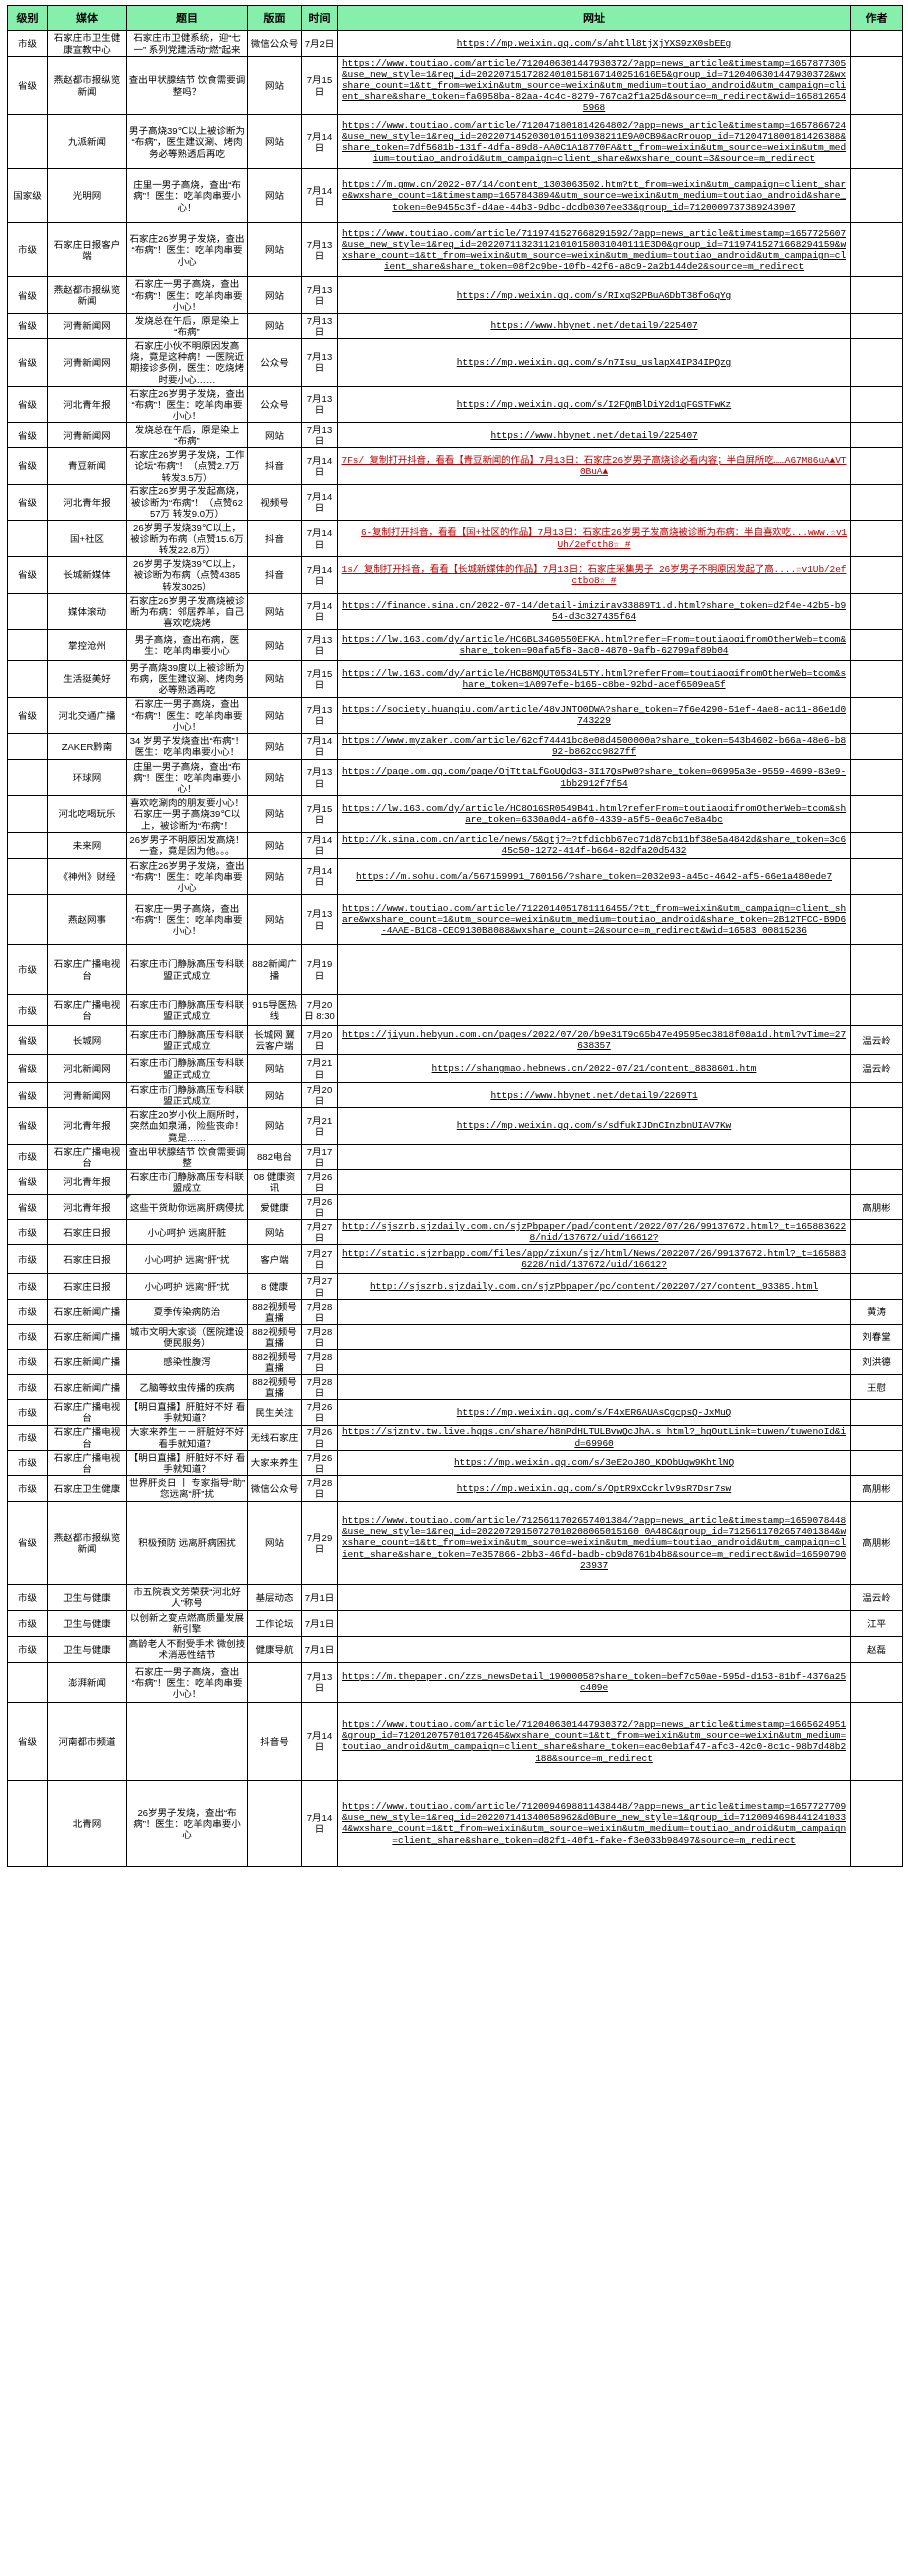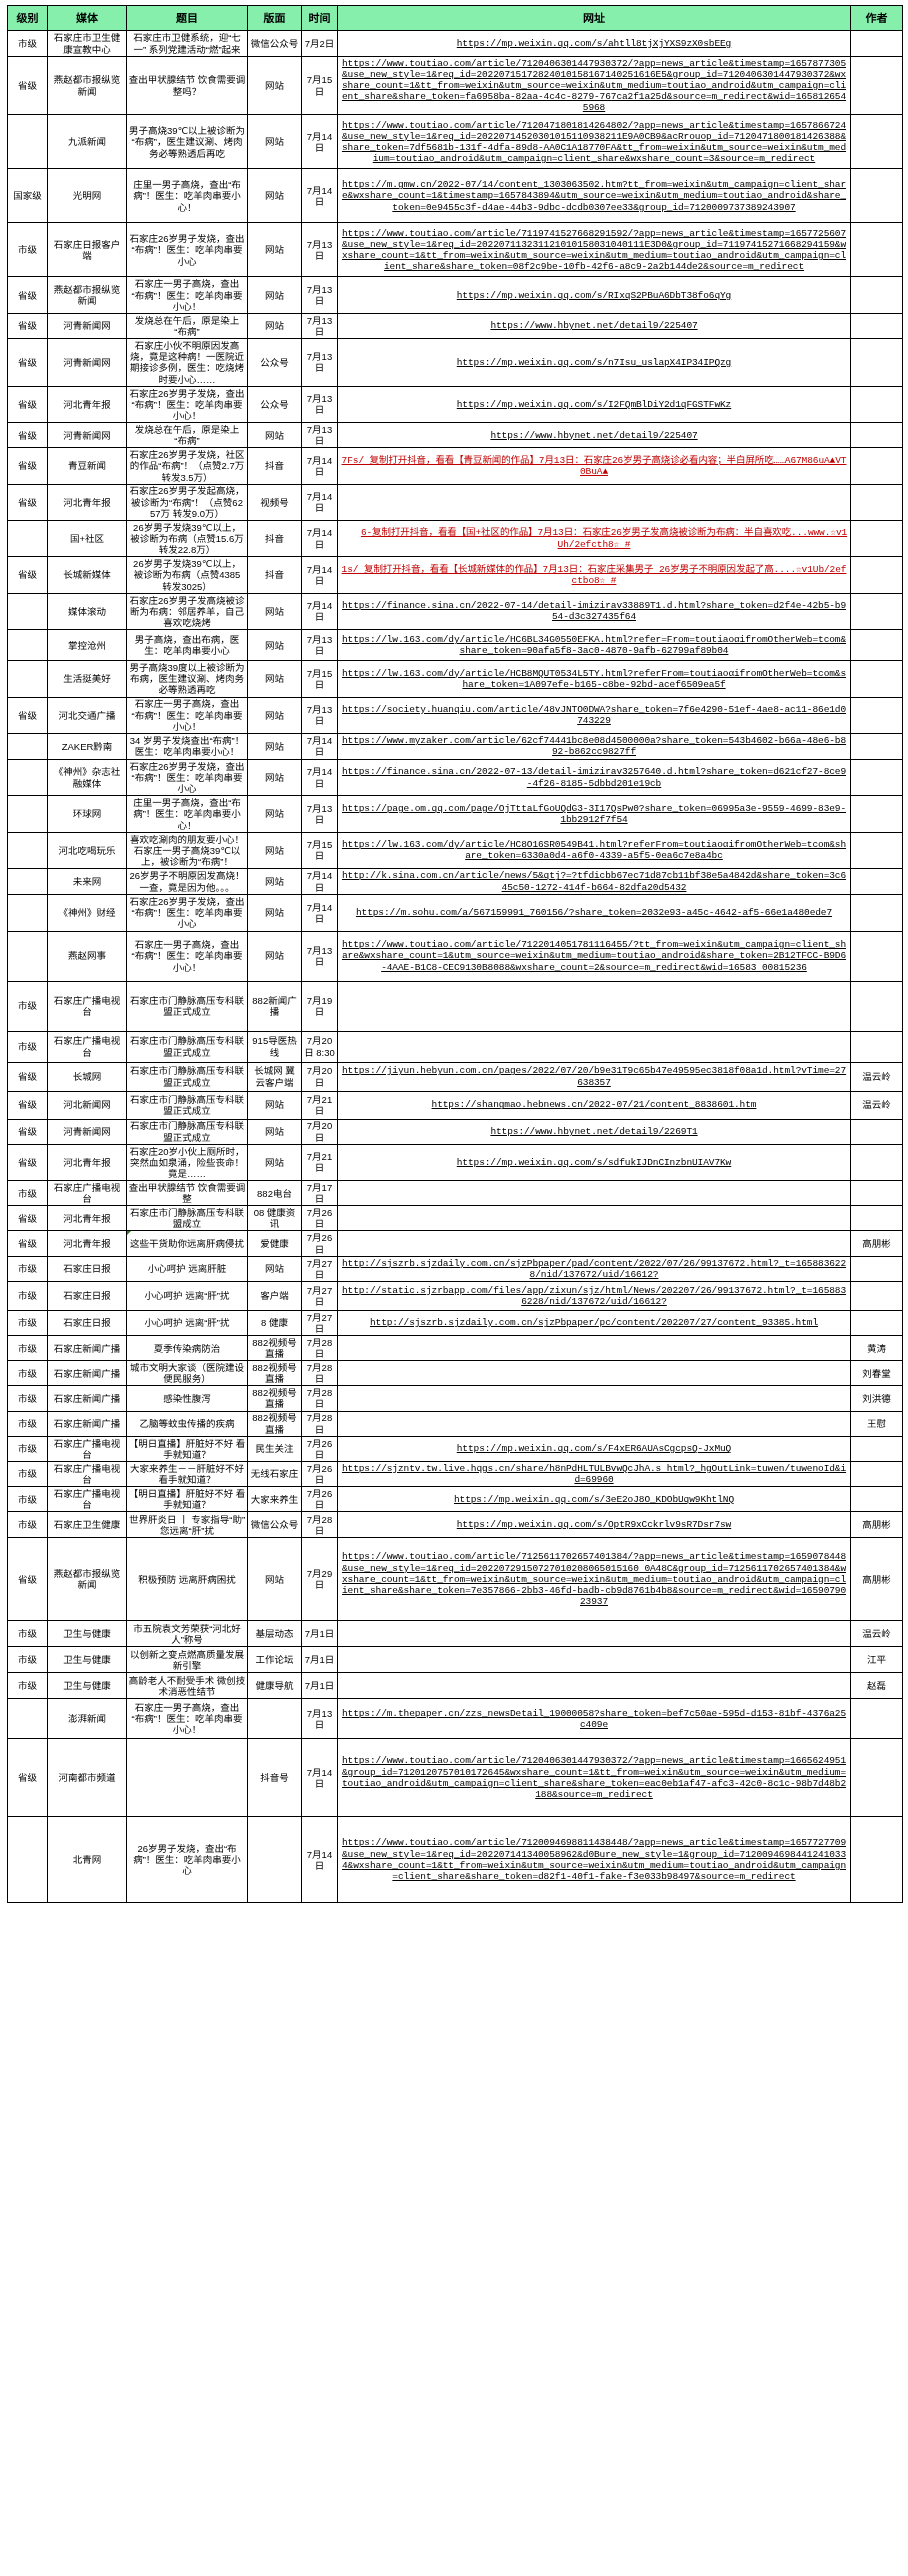--- a/index.html
+++ b/index.html
@@ -196,21 +196,21 @@
           <td class="cell-media">河青新闻网</td>
           <td class="cell-title">发烧总在午后，原是染上“布病”</td>
           <td class="cell-page">网站</td>
           <td class="cell-date">7月13日</td>
           <td class="cell-url"><span class="lnk">https://www.hbynet.net/detail9/225407</span></td>
           <td class="cell-author"></td>
         </tr>
         <tr style="height: 33px;">
           <td class="cell-level">省级</td>
           <td class="cell-media">青豆新闻</td>
-          <td class="cell-title">石家庄26岁男子发烧，社区的作品“布病”！（点赞2.7万 转发3.5万）</td>
+          <td class="cell-title">石家庄26岁男子发烧，工作论坛“布病”！（点赞2.7万 转发3.5万）</td>
           <td class="cell-page">抖音</td>
           <td class="cell-date">7月14日</td>
           <td class="cell-url"><span class="lnk" style="color: rgb(192, 0, 0);">7Fs/ 复制打开抖音，看看【青豆新闻的作品】7月13日：石家庄26岁男子高烧诊必看内容；半白屏所吃……A67M86uA▲VT0BuA▲</span></td>
           <td class="cell-author"></td>
         </tr>
         <tr style="height: 33px;">
           <td class="cell-level">省级</td>
           <td class="cell-media">河北青年报</td>
           <td class="cell-title">石家庄26岁男子发起高烧，被诊断为“布病”！（点赞6257万 转发9.0万）</td>
           <td class="cell-page">视频号</td>
@@ -272,29 +272,20 @@
           <td class="cell-url"><span class="lnk">https://society.huanqiu.com/article/48vJNTO0DWA?share_token=7f6e4290-51ef-4ae8-ac11-86e1d0743229</span></td>
           <td class="cell-author"></td>
         </tr>
         <tr style="height: 26px;">
           <td class="cell-level"></td>
           <td class="cell-media">ZAKER黔南</td>
           <td class="cell-title">34 岁男子发烧查出“布病”！医生：吃羊肉串要小心！</td>
           <td class="cell-page">网站</td>
           <td class="cell-date">7月14日</td>
           <td class="cell-url"><span class="lnk">https://www.myzaker.com/article/62cf74441bc8e08d4500000a?share_token=543b4602-b66a-48e6-b892-b862cc9827ff</span></td>
-          <td class="cell-author"></td>
-        </tr>
-        <tr style="height: 35px;">
-          <td class="cell-level"></td>
-          <td class="cell-media">《神州》杂志社融媒体</td>
-          <td class="cell-title">石家庄26岁男子发烧，查出“布病”！医生：吃羊肉串要小心</td>
-          <td class="cell-page">网站</td>
-          <td class="cell-date">7月14日</td>
-          <td class="cell-url"><span class="lnk">https://finance.sina.cn/2022-07-13/detail-imizirav3257640.d.html?share_token=d621cf27-8ce9-4f26-8185-5dbbd201e19cb</span></td>
           <td class="cell-author"></td>
         </tr>
         <tr style="height: 33px;">
           <td class="cell-level"></td>
           <td class="cell-media">环球网</td>
           <td class="cell-title">庄里一男子高烧，查出“布病”！医生：吃羊肉串要小心！</td>
           <td class="cell-page">网站</td>
           <td class="cell-date">7月13日</td>
           <td class="cell-url"><span class="lnk">https://page.om.qq.com/page/OjTttaLfGoUQdG3-3I17QsPw0?share_token=06995a3e-9559-4699-83e9-1bb2912f7f54</span></td>
           <td class="cell-author"></td>

